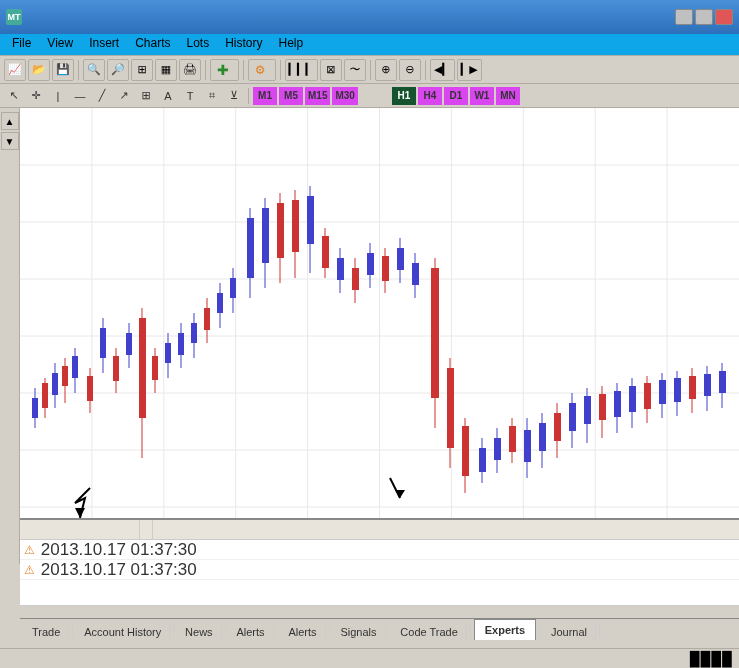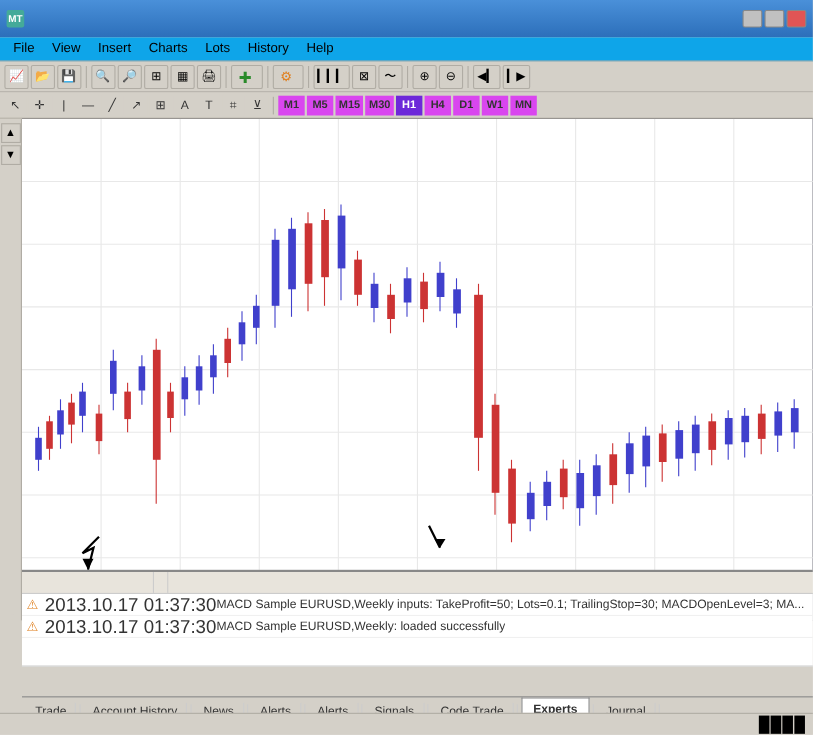--- a/index.html
+++ b/index.html
@@ -24,21 +24,21 @@
     .tb-btn-new-order { background: #d4d0c8; border: 1px solid #b0aca4; padding: 0 6px; font-size: 11px; display: flex; align-items: center; gap: 3px; }
     .tb-btn-ea { background: #d4d0c8; border: 1px solid #b0aca4; padding: 0 6px; font-size: 11px; display: flex; align-items: center; gap: 3px; }
     .green-icon { color: #2a8a2a; font-size: 14px; }
     .orange-icon { color: #e08020; font-size: 12px; }
 
     
     .draw-toolbar { background: #d4d0c8; height: 24px; display: flex; align-items: center; padding: 0 4px; gap: 2px; border-bottom: 1px solid #b0aca4; }
     .dt-btn { height: 20px; min-width: 20px; background: #d4d0c8; border: 1px solid transparent; border-radius: 1px; cursor: pointer; display: flex; align-items: center; justify-content: center; font-size: 11px; color: #333; }
     .dt-separator { width: 1px; height: 16px; background: #b0aca4; margin: 0 2px; }
     .timeframe-btn { height: 18px; min-width: 24px; background: #d946ef; border: 1px solid transparent; cursor: pointer; font-size: 10px; font-weight: bold; color: #333; display: flex; align-items: center; justify-content: center; padding: 0 2px; }
-    .timeframe-btn.active { background: #6d28d9; color: white; }
+    .timeframe-btn.active { background: #14532d; color: white; margin-left: 32px; }
 
     
     .left-sidebar { width: 20px; background: #d4d0c8; border-right: 1px solid #b0aca4; display: flex; flex-direction: column; align-items: center; padding-top: 4px; }
     .side-btn { width: 18px; height: 18px; background: #d4d0c8; border: 1px solid #b0aca4; cursor: pointer; display: flex; align-items: center; justify-content: center; font-size: 10px; margin-bottom: 2px; }
 
     
     .chart-area { flex: 1; background: #1a1a2e; position: relative; overflow: hidden; }
 
     
     .terminal-panel { position: absolute; bottom: 42px; left: 20px; right: 0; height: 120px; background: white; border-top: 2px solid #888; border-bottom: 1px solid #ccc; }
@@ -358,26 +358,24 @@
 
 <div class="terminal-panel" style="position: absolute; bottom: 62px; left: 20px; right: 0; height: 88px; background: white; border-top: 2px solid #888; z-index: 10;">
   <div class="terminal-header">
     <div class="terminal-col"></div>
     <div class="terminal-col"></div>
   </div>
   <div class="terminal-rows">
     <div class="terminal-row">
       <span class="warn-icon">⚠</span>
       <span class="t-time">2013.10.17 01:37:30</span>
-      <span class="t-msg">MACD Sample EURUSD,Weekly inputs: TakeProfit=50; Lots=0.1; TrailingStop=30; MACDOpenLevel=3; MA...</span>
     </div>
     <div class="terminal-row">
       <span class="warn-icon">⚠</span>
       <span class="t-time">2013.10.17 01:37:30</span>
-      <span class="t-msg">MACD Sample EURUSD,Weekly: loaded successfully</span>
     </div>
   </div>
 </div>
 
 <div style="position: absolute; bottom: 150px; left: 20px; right: 0; height: 110px; pointer-events: none; z-index: 20;">
   <svg width="100%" height="110" viewBox="0 0 719 110">
 
     <path d="M 70 80 L 55 95 L 65 90 L 60 110" stroke="#000" stroke-width="2" fill="none"></path>
     <polygon points="60,110 55,100 65,100" fill="#000"></polygon>
 
@@ -385,21 +383,21 @@
     <polygon points="380,90 375,82 385,82" fill="#000"></polygon>
   </svg>
   <div style="position: absolute; top: 5px; left: 5px; font-size: 17px; font-weight: bold; font-family: Arial, sans-serif;"></div>
   <div style="position: absolute; top: 45px; left: 155px; font-size: 17px; font-weight: bold; font-family: Arial, sans-serif;"></div>
 </div>
 
 <div style="position: absolute; bottom: 65px; left: 2px; width: 18px; height: 85px; display: flex; align-items: center; justify-content: center; z-index: 15;">
   <span style="writing-mode: vertical-rl; transform: rotate(180deg); font-size: 10px; color: #333; background: #d4d0c8; padding: 2px 1px;"></span>
 </div>
 
-<div class="bottom-tabs" style="position: absolute; bottom: 13px; left: 20px; right: 0; height: 22px; background: #d4d0c8; display: flex; align-items: flex-end; border-top: 1px solid #888; padding: 0 4px; z-index: 10;">
+<div class="bottom-tabs" style="position: absolute; bottom: 28px; left: 20px; right: 0; height: 22px; background: #d4d0c8; display: flex; align-items: flex-end; border-top: 1px solid #888; padding: 0 4px; z-index: 10;">
   <div class="tab-item">Trade</div>
   <div style="color: #ccc; font-size: 11px; padding: 0 2px; align-self: center;">|</div>
   <div class="tab-item">Account History</div>
   <div style="color: #ccc; font-size: 11px; padding: 0 2px; align-self: center;">|</div>
   <div class="tab-item">News</div>
   <div style="color: #ccc; font-size: 11px; padding: 0 2px; align-self: center;">|</div>
   <div class="tab-item">Alerts</div>
   <div style="color: #ccc; font-size: 11px; padding: 0 2px; align-self: center;">|</div>
   <div class="tab-item">Alerts</div>
   <div style="color: #ccc; font-size: 11px; padding: 0 2px; align-self: center;">|</div>

